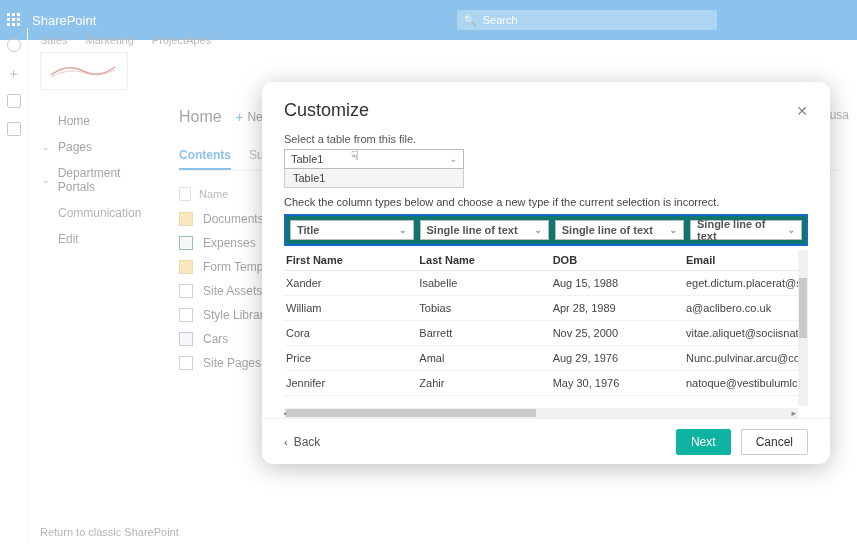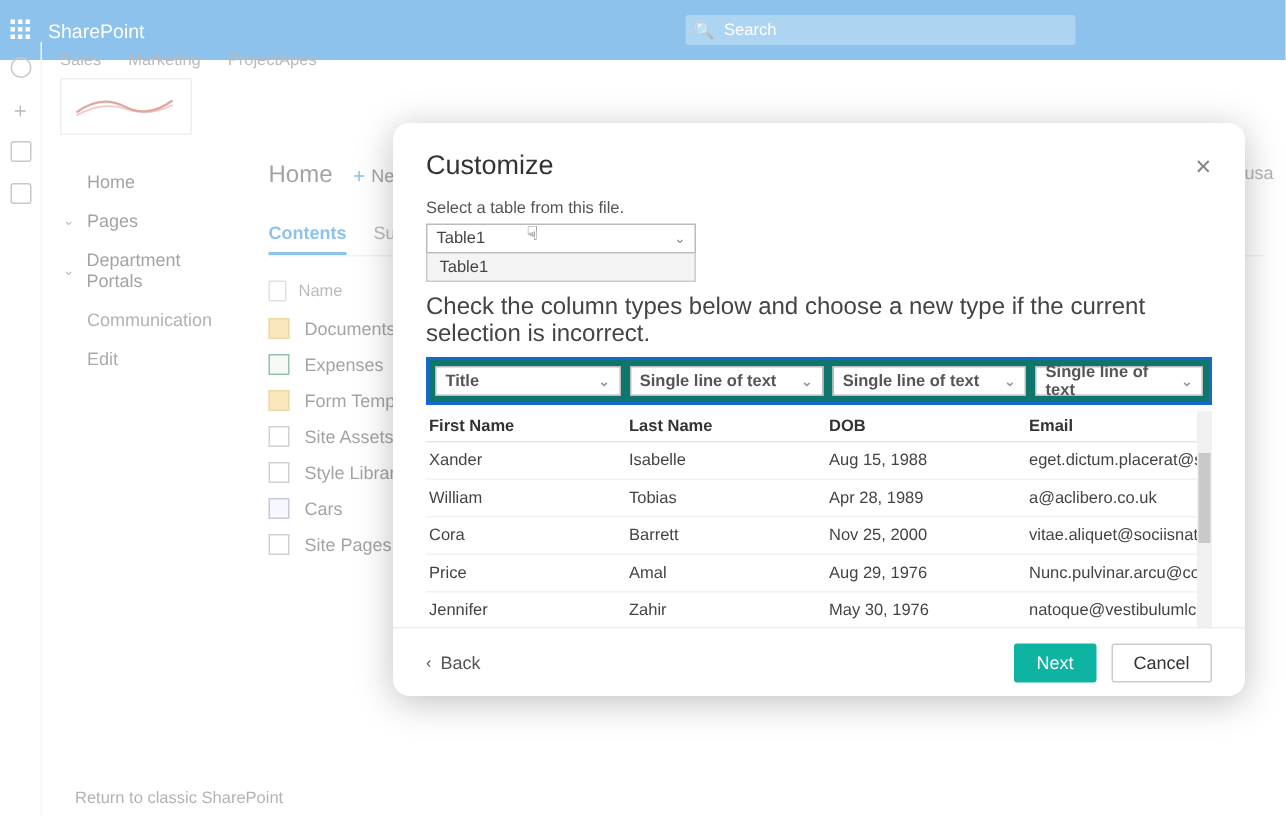--- a/index.html
+++ b/index.html
@@ -26,21 +26,21 @@
   .sitelogo{width:88px; height:38px; border:1px solid #ddd; display:flex; align-items:center; justify-content:center;}
   .sitelogo svg{width:70px;height:20px;}
 
   
   .sitenavcol{position:absolute; top:100px; left:28px; width:130px; padding:8px 0 0 14px; font-size:12px; color:#333;}
   .sitenavcol .navitem{padding:6px 0; display:flex; align-items:center; gap:6px;}
   .sitenavcol .chev{font-size:9px; color:#666; width:10px;}
   .sitenavcol .sub{padding-left:16px; color:#555;}
   .sitenavcol .edit{color:#444;}
 
-  .returnlink{position:absolute; bottom:6px; left:50px; font-size:11px; color:#555;}
+  .returnlink{position:absolute; bottom:6px; left:40px; font-size:11px; color:#555;}
 
   
   .maincol{position:absolute; top:100px; left:165px; right:0; bottom:0; padding:8px 14px;}
   .cmdbar{display:flex; align-items:center; margin-bottom:18px;}
   .home-lbl{font-size:16px; color:#333;}
   .newbtn{margin-left:auto; margin-right:560px; color:#333; font-size:12px; display:flex; align-items:center; gap:4px;}
   .newbtn .plus{color:#0078d4; font-size:14px;}
   .siteusage{position:absolute; right:8px; top:8px; font-size:12px; color:#555;}
 
   .tabs{display:flex; gap:18px; font-size:12px; border-bottom:1px solid #e2e2e2; margin-bottom:10px;}
@@ -66,21 +66,21 @@
   .modal .mhead{display:flex; align-items:center; padding:18px 22px 8px 22px;}
   .modal .mtitle{font-size:18px; color:#333;}
   .modal .close{margin-left:auto; color:#888; font-size:14px; cursor:pointer;}
   .modal .mbody{flex:1; position:relative; padding:0 22px; overflow:hidden;}
   .mbody .lbl{font-size:11px; color:#555; margin-top:4px;}
   .mbody .sel{width:180px; height:20px; border:1px solid #bbb; margin-top:4px; display:flex; align-items:center; padding:0 6px; font-size:11px; color:#444; justify-content:space-between; position:relative; background:#fff;}
   .mbody .sel .caret{font-size:9px;color:#888;}
   .cursor{position:absolute; left:66px; top:-2px; font-size:13px; pointer-events:none;}
   .dropdown{width:180px; border:1px solid #ccc; border-top:none; background:#f4f4f4;}
   .dropdown .opt{padding:3px 8px; font-size:11px; color:#444;}
-  .instr{font-size:16px; color:#444; margin-top:8px;}
+  .instr{font-size:11px; color:#444; margin-top:8px;}
 
   .typerow{display:flex; gap:6px; margin-top:6px; padding:4px; border:2px solid #1668d1; background:#0f766e;font-weight:bold;}
   .typerow .tsel{flex:1; height:20px; border:1px solid #bbb; background:#fff; display:flex; align-items:center; justify-content:space-between; padding:0 6px; font-size:11px; color:#555;}
   .typerow .tsel .caret{font-size:9px;color:#999;}
   .typerow .tsel.first{flex:0.95;}
   .typerow .tsel.last{flex:0.85;}
 
   .grid{margin-top:4px; position:relative; height:168px; overflow:hidden;}
   .ghdr{display:flex; font-size:11px; font-weight:600; color:#333; border-bottom:1px solid #e6e6e6; padding:4px 2px;}
   .gcell{flex:1;}

